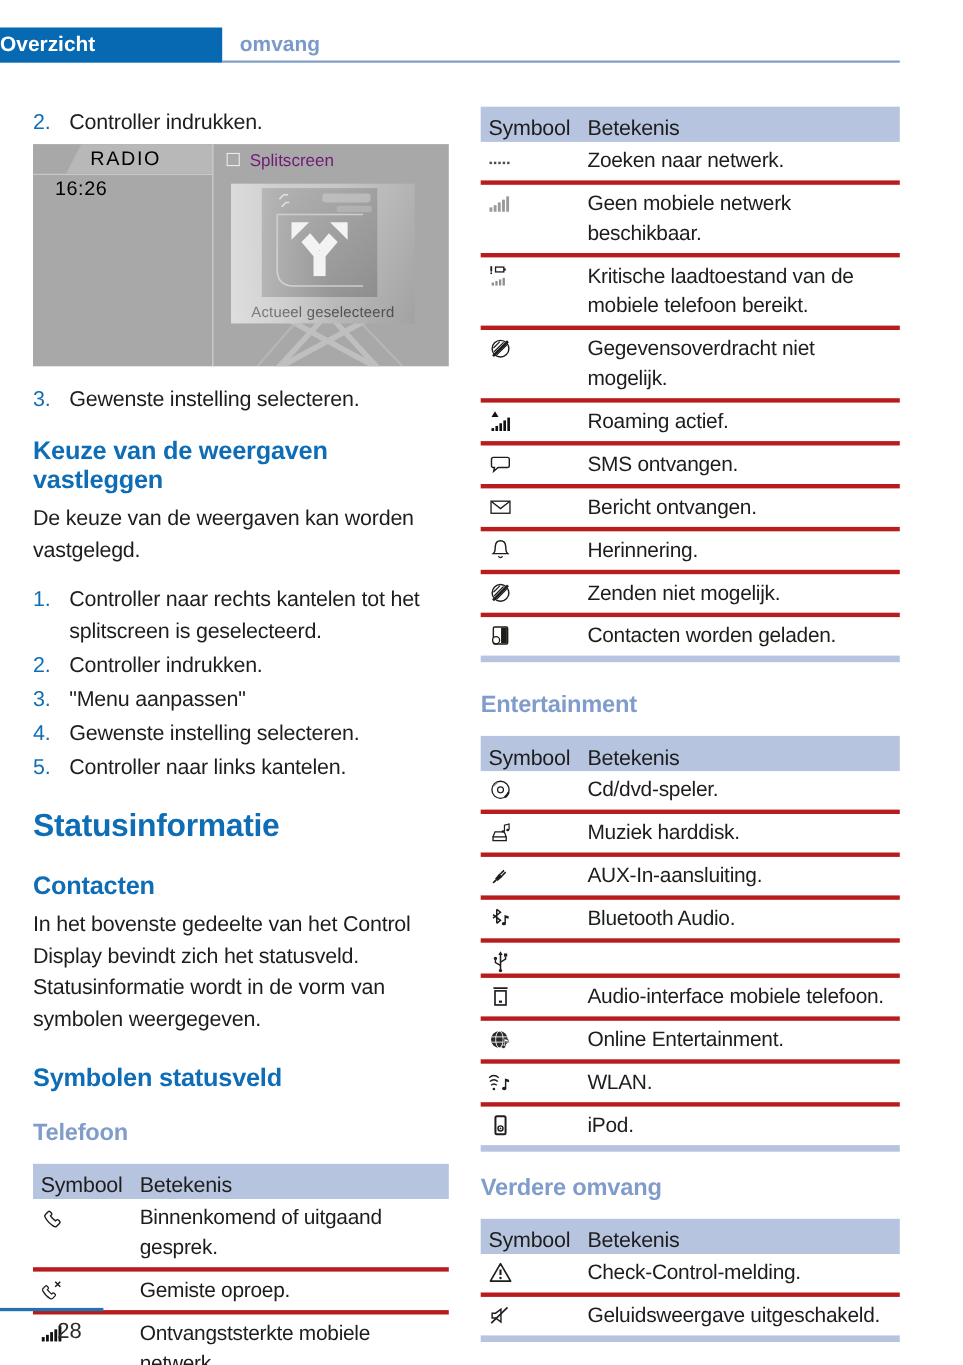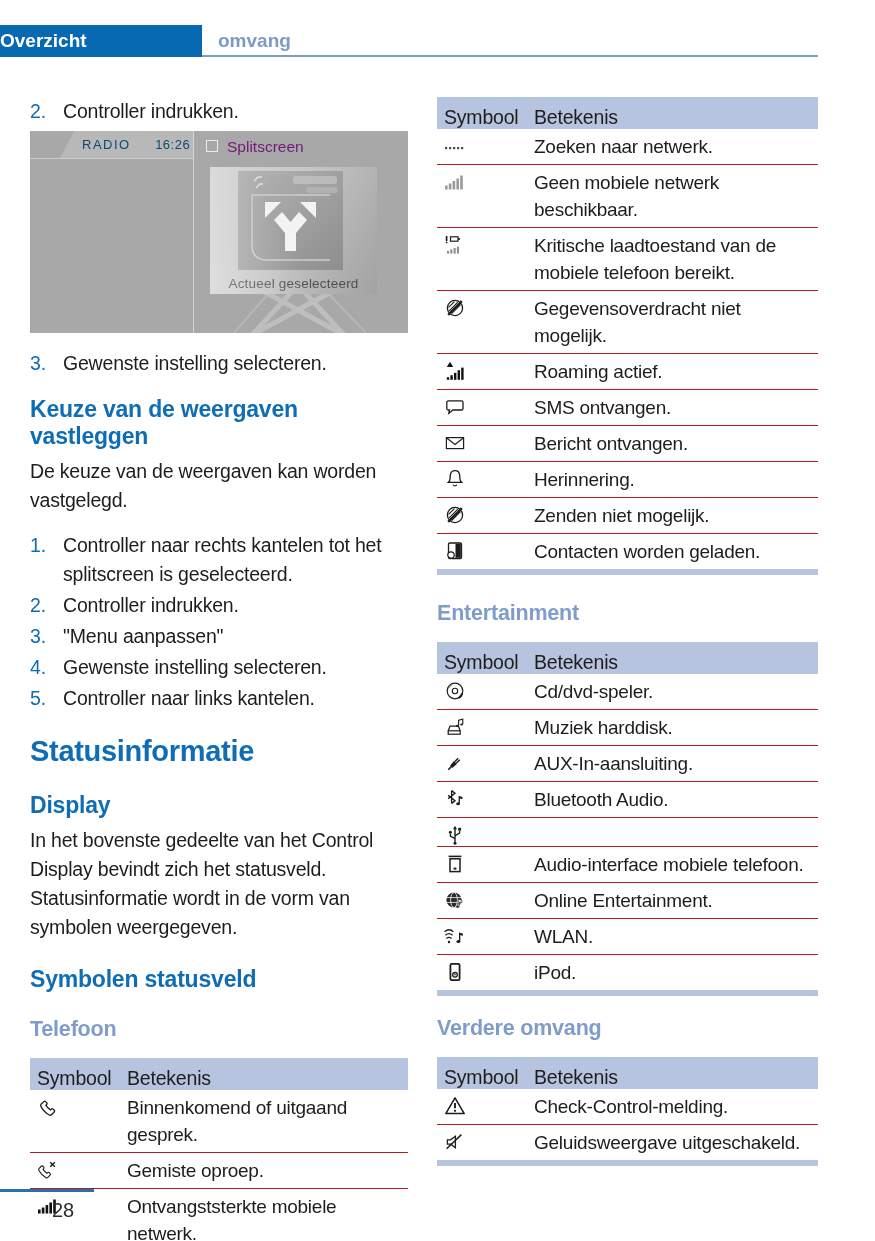--- a/index.html
+++ b/index.html
@@ -28,41 +28,41 @@
   .mb5{margin-bottom:5px;}.mb18{margin-bottom:18px;}.mb7{margin-bottom:7px;}
   .mt24{margin-top:24px;}.mt26{margin-top:26px;}.mt30{margin-top:20px;}
   p.intro{margin-bottom:16px;}
   p.general{margin-top:7px;}
   
   figure.shot{margin:0 0 16px;width:378px;height:202px;display:flex;background:#a8a8a8;}
   .shot-l{width:163px;flex:none;border-right:1px solid #d4d4d4;}
   .strip{position:relative;height:27px;border-bottom:1px solid #cccccc;}
   .strip::before{content:"";position:absolute;left:30px;top:0;right:0;bottom:0;background:#b8b8b8;
                  clip-path:polygon(14px 0,100% 0,100% 100%,0 100%);}
-  .strip span{position:relative;z-index:1;color:#0c4a6e;font-size:13px;letter-spacing:1.5px;line-height:27px;}
+  .strip span{position:relative;z-index:1;color:#000000;font-size:18px;letter-spacing:1.5px;line-height:27px;}
   .strip .radio{margin-left:52px;}
   .strip .time{margin-left:20px;letter-spacing:.5px;}
   .shot-r{position:relative;flex:1;}
   .ss-title{padding:4px 3px 0 12px;color:#701a75;font-size:15.5px;line-height:24px;}
   .cb{display:inline-block;width:10px;height:10px;border:1.5px solid #ececec;margin-right:9px;}
   .tile{position:relative;z-index:1;width:167px;height:127px;margin:8px 0 0 16px;
         background:linear-gradient(115deg,#d6d6d6 0%,#c6c6c6 45%,#a2a2a2 100%);}
   .tile::after{content:"";position:absolute;inset:0;background:linear-gradient(62deg,rgba(255,255,255,.35) 0%,rgba(255,255,255,0) 45%);pointer-events:none;}
   .tile-art{position:absolute;left:28px;top:4px;width:105px;height:99px;
             background:linear-gradient(135deg,#b4b4b4,#8e8e8e);}
   .tile-cap{position:absolute;left:0;right:0;bottom:3px;text-align:center;
             font-size:13.5px;color:#4f4f4f;letter-spacing:.2px;}
   svg.map{position:absolute;left:0;bottom:0;width:100%;height:52px;}
   
   .tbl{margin-top:16px;}
   .tbl.first{margin-top:0;}
   .thead{display:flex;background:#b7c4df;height:32px;align-items:flex-end;font-size:19.5px;letter-spacing:-0.2px;}
   .th1{width:90px;flex:none;padding-left:7px;}
   .th2{flex:1;}
-  .trow{display:flex;border-bottom:1px solid #b91c1c;}
+  .trow{display:flex;border-bottom:4px solid #b91c1c;}
   .tbody .trow:last-child{border-bottom:none;}
   .sym{width:90px;flex:none;padding:6px 0 0 7px;}
   .sym svg{display:block;}
   .mean{flex:1;font-size:19px;line-height:27px;padding:4px 0;letter-spacing:-0.25px;}
   .tbl-end{height:6px;background:#b7c4df;}
   
   .frule{position:absolute;left:0;top:1189px;width:94px;height:3px;background:#2472ae;}
   .pnum{position:absolute;left:52px;top:1199px;font-size:20px;color:#2b2b2b;}
 </style>
 </head>
@@ -151,21 +151,21 @@
             <span class="num">4.</span>
             <span class="ltext">Gewenste instelling selecteren.</span>
           </div>
           <div class="li">
             <span class="num">5.</span>
             <span class="ltext">Controller naar links kantelen.</span>
           </div>
         </div>
 
       <h1>Statusinformatie</h1>
-      <h2 class="mt24">Display</h2>
+      <h2 class="mt24">Contacten</h2>
       <p class="body general">In het bovenste gedeelte van het Control Display bevindt zich het statusveld. Statusinformatie wordt in de vorm van symbolen weergegeven.</p>
       <h2 class="mt24">Symbolen statusveld</h2>
       <h3 class="mt24">Telefoon</h3>
 
       <div class="tbl">
         <div class="thead">
           <span class="th1">Symbool</span>
           <span class="th2">Betekenis</span>
         </div>
         <div class="tbody">

